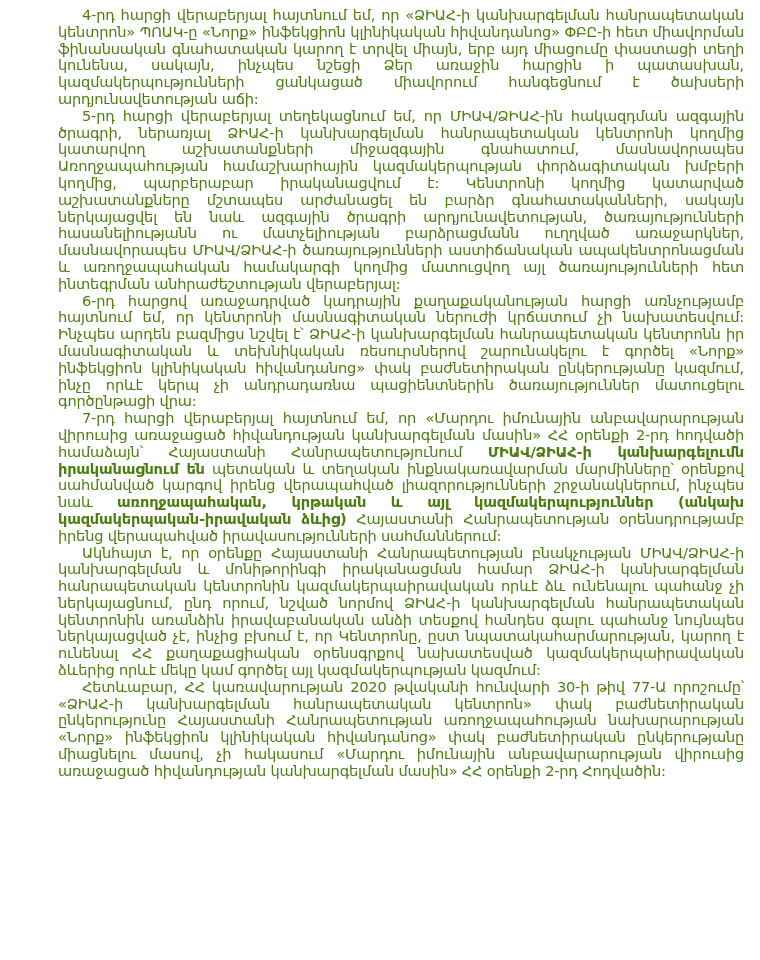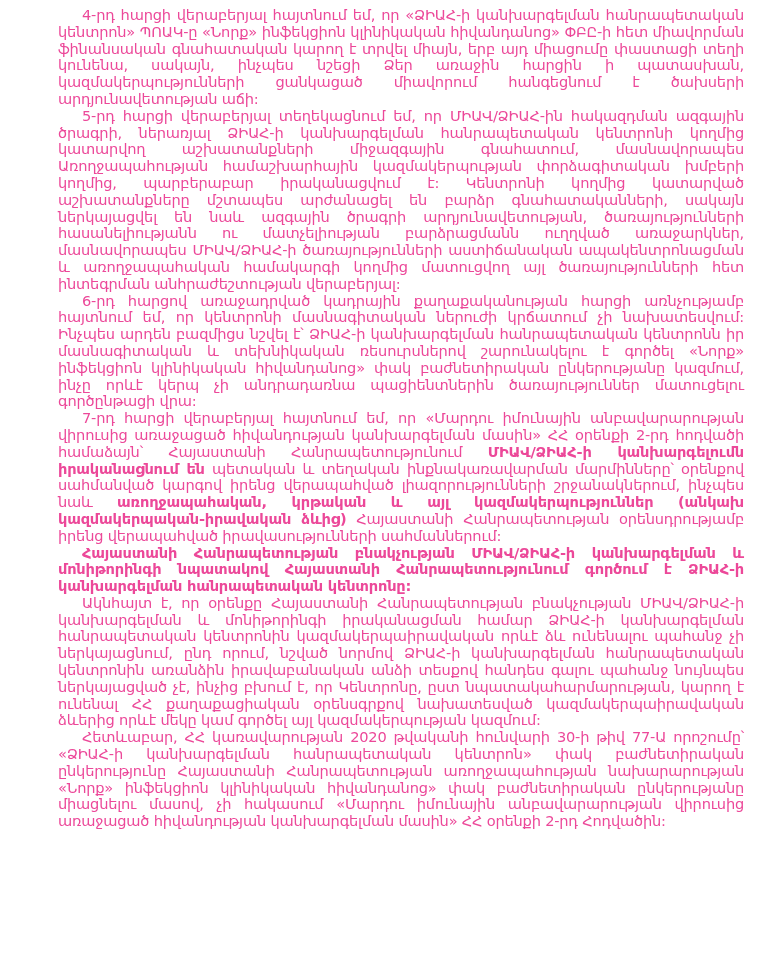--- a/index.html
+++ b/index.html
@@ -29,22 +29,21 @@
     text-align: justify;
     text-indent: 24px;
   }
   .run { font-weight: normal; }
   .run.bold { font-weight: bold; }
 </style>
 </head>
 <body>
 
 <div class="page" style="background: rgb(255, 255, 255);">
-  <div class="doc-body" style="color: #ec4899;">
+  <div class="doc-body" style="color: #4d7c0f;">
       <p class="para"><span class="run">4-րդ հարցի վերաբերյալ հայտնում եմ, որ «ՁԻԱՀ-ի կանխարգելման հանրապետական կենտրոն» ՊՈԱԿ-ը «Նորք» ինֆեկցիոն կլինիկական հիվանդանոց» ՓԲԸ-ի հետ միավորման ֆինանսական գնահատական կարող է տրվել միայն, երբ այդ միացումը փաստացի տեղի կունենա, սակայն, ինչպես նշեցի Ձեր առաջին հարցին ի պատասխան, կազմակերպությունների ցանկացած միավորում հանգեցնում է ծախսերի արդյունավետության աճի:</span></p>
       <p class="para"><span class="run">5-րդ հարցի վերաբերյալ տեղեկացնում եմ, որ ՄԻԱՎ/ՁԻԱՀ-ին հակազդման ազգային ծրագրի, ներառյալ ՁԻԱՀ-ի կանխարգելման հանրապետական կենտրոնի կողմից կատարվող աշխատանքների միջազգային գնահատում, մասնավորապես Առողջապահության համաշխարհային կազմակերպության փորձագիտական խմբերի կողմից, պարբերաբար իրականացվում է: Կենտրոնի կողմից կատարված աշխատանքները մշտապես արժանացել են բարձր գնահատականների, սակայն ներկայացվել են նաև ազգային ծրագրի արդյունավետության, ծառայությունների հասանելիությանն ու մատչելիության բարձրացմանն ուղղված առաջարկներ, մասնավորապես ՄԻԱՎ/ՁԻԱՀ-ի ծառայությունների աստիճանական ապակենտրոնացման և առողջապահական համակարգի կողմից մատուցվող այլ ծառայությունների հետ ինտեգրման անհրաժեշտության վերաբերյալ:</span></p>
       <p class="para"><span class="run">6-րդ հարցով առաջադրված կադրային քաղաքականության հարցի առնչությամբ հայտնում եմ, որ կենտրոնի մասնագիտական ներուժի կրճատում չի նախատեսվում: Ինչպես արդեն բազմիցս նշվել է՝ ՁԻԱՀ-ի կանխարգելման հանրապետական կենտրոնն իր մասնագիտական և տեխնիկական ռեսուրսներով շարունակելու է գործել «Նորք» ինֆեկցիոն կլինիկական հիվանդանոց» փակ բաժնետիրական ընկերությանը կազմում, ինչը որևէ կերպ չի անդրադառնա պացիենտներին ծառայություններ մատուցելու գործընթացի վրա:</span></p>
       <p class="para"><span class="run">7-րդ հարցի վերաբերյալ հայտնում եմ, որ «Մարդու իմունային անբավարարության վիրուսից առաջացած հիվանդության կանխարգելման մասին» ՀՀ օրենքի 2-րդ հոդվածի համաձայն՝ Հայաստանի Հանրապետությունում </span><span class="run bold">ՄԻԱՎ/ՁԻԱՀ-ի կանխարգելումն իրականացնում են</span><span class="run"> պետական և տեղական ինքնակառավարման մարմինները՝ օրենքով սահմանված կարգով իրենց վերապահված լիազորությունների շրջանակներում, ինչպես նաև </span><span class="run bold">առողջապահական, կրթական և այլ կազմակերպություններ (անկախ կազմակերպական-իրավական ձևից)</span><span class="run"> Հայաստանի Հանրապետության օրենսդրությամբ իրենց վերապահված իրավասությունների սահմաններում:</span></p>
-      <p class="para"><span class="run bold">Հայաստանի Հանրապետության բնակչության ՄԻԱՎ/ՁԻԱՀ-ի կանխարգելման և մոնիթորինգի նպատակով Հայաստանի Հանրապետությունում գործում է ՁԻԱՀ-ի կանխարգելման հանրապետական կենտրոնը:</span></p>
       <p class="para"><span class="run">Ակնհայտ է, որ օրենքը Հայաստանի Հանրապետության բնակչության ՄԻԱՎ/ՁԻԱՀ-ի կանխարգելման և մոնիթորինգի իրականացման համար ՁԻԱՀ-ի կանխարգելման հանրապետական կենտրոնին կազմակերպաիրավական որևէ ձև ունենալու պահանջ չի ներկայացնում, ընդ որում, նշված նորմով ՁԻԱՀ-ի կանխարգելման հանրապետական կենտրոնին առանձին իրավաբանական անձի տեսքով հանդես գալու պահանջ նույնպես ներկայացված չէ, ինչից բխում է, որ Կենտրոնը, ըստ նպատակահարմարության, կարող է ունենալ ՀՀ քաղաքացիական օրենսգրքով նախատեսված կազմակերպաիրավական ձևերից որևէ մեկը կամ գործել այլ կազմակերպության կազմում:</span></p>
       <p class="para"><span class="run">Հետևաբար, ՀՀ կառավարության 2020 թվականի հունվարի 30-ի թիվ 77-Ա որոշումը՝ «ՁԻԱՀ-ի կանխարգելման հանրապետական կենտրոն» փակ բաժնետիրական ընկերությունը Հայաստանի Հանրապետության առողջապահության նախարարության «Նորք» ինֆեկցիոն կլինիկական հիվանդանոց» փակ բաժնետիրական ընկերությանը միացնելու մասով, չի հակասում «Մարդու իմունային անբավարարության վիրուսից առաջացած հիվանդության կանխարգելման մասին» ՀՀ օրենքի 2-րդ Հոդվածին:</span></p>
     </div>
 </div>
 
 </body></html>

